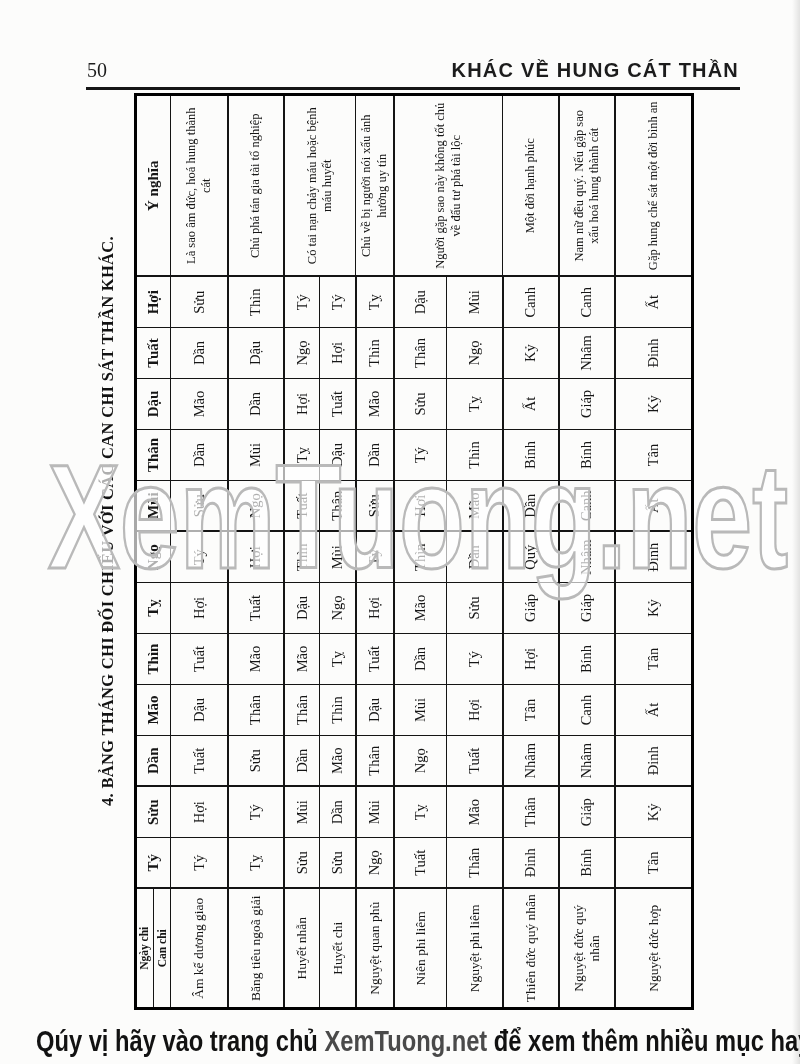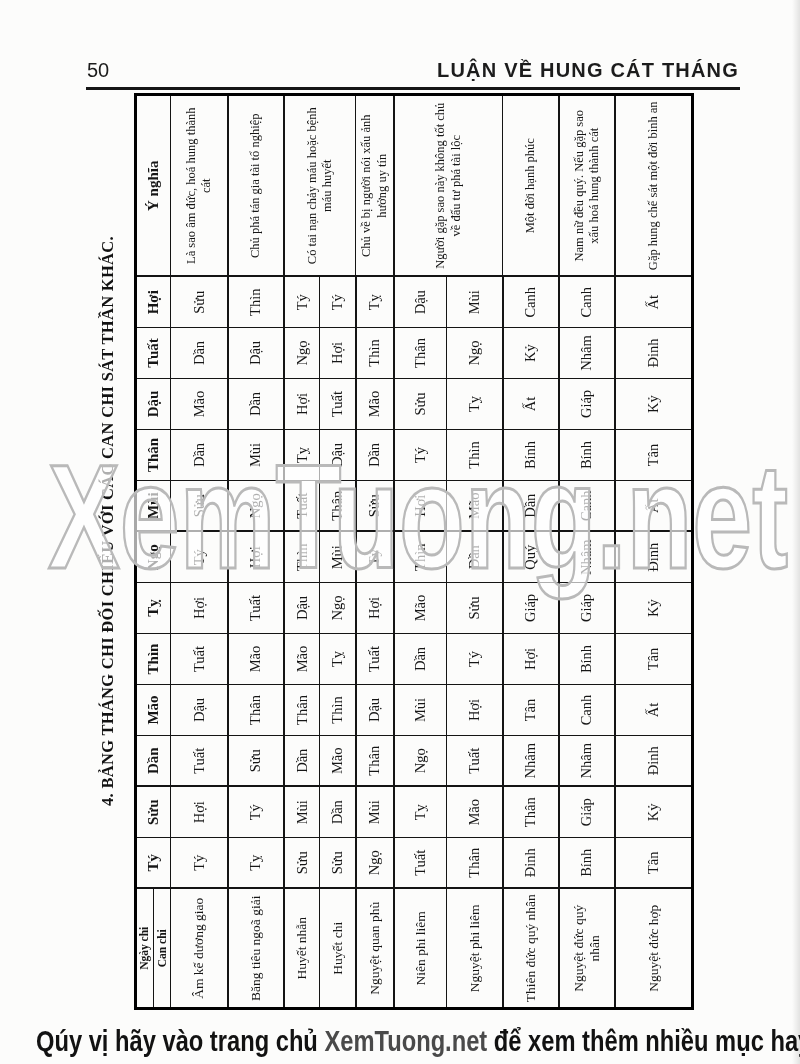--- a/index.html
+++ b/index.html
@@ -4,21 +4,21 @@
 <style>
   html,body{margin:0;padding:0;}
   body{
     width:800px;height:1064px;position:relative;overflow:hidden;
     background:#fcfcfb;
     font-family:"Liberation Serif",serif;color:#161616;
   }
   
   .page-num{
     position:absolute;left:87px;top:59px;
-    font-family:Liberation Sans, sans-serif;font-size:20px;color:#1c1c1c;
+    font-family:Liberation Serif, serif;font-size:20px;color:#1c1c1c;
   }
   .head-title{
     position:absolute;right:61px;top:59px;
     font-family:"Liberation Sans",sans-serif;font-weight:bold;
     font-size:20px;letter-spacing:1.2px;color:#1c1c1c;white-space:nowrap;
   }
   .head-rule{
     position:absolute;left:86px;top:87px;width:654px;height:3px;background:#161616;
   }
   
@@ -67,21 +67,21 @@
   .footer .lnk{color:#4a4a4a;}
   .edge-shadow{
     position:absolute;right:0;top:0;width:8px;height:1064px;
     background:linear-gradient(to right,rgba(0,0,0,0),rgba(0,0,0,0.10));
   }
 </style>
 </head>
 <body>
 
 <div class="page-num">50</div>
-<div class="head-title">LUẬN VỀ HUNG CÁT THÁNG</div>
+<div class="head-title">KHÁC VỀ HUNG CÁT THẦN</div>
 <div class="head-rule"></div>
 
 <div class="side-title">4. BẢNG THÁNG CHI ĐỐI CHIẾU VỚI CÁC CAN CHI SÁT THẦN KHÁC.</div>
 
 <div class="table-wrap">
   <div class="table-rot">
     <table id="ltable">
         <colgroup>
           <col style="width:120px">
           <col style="width:51px">

